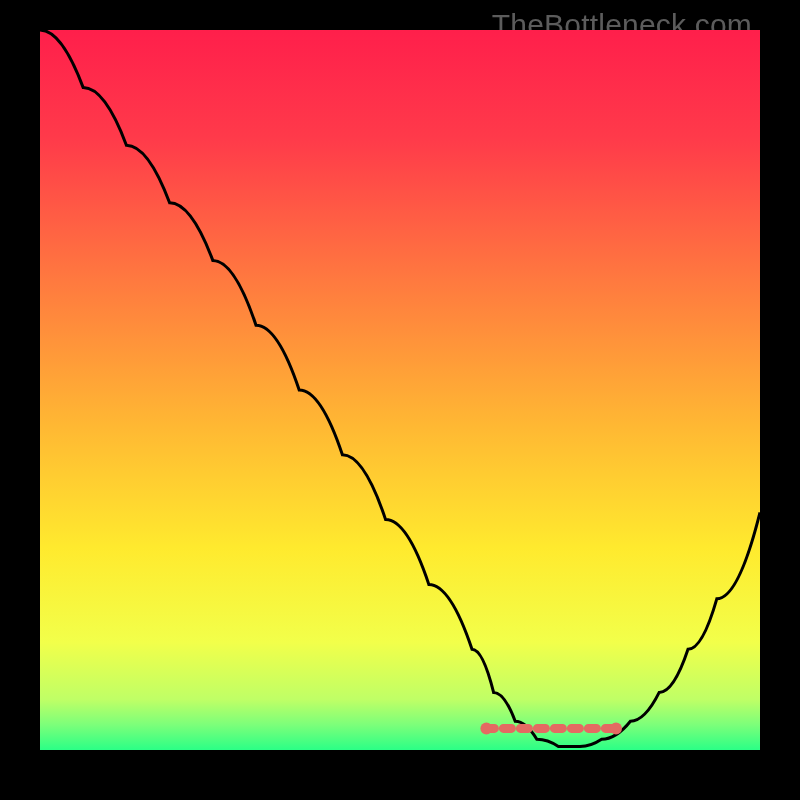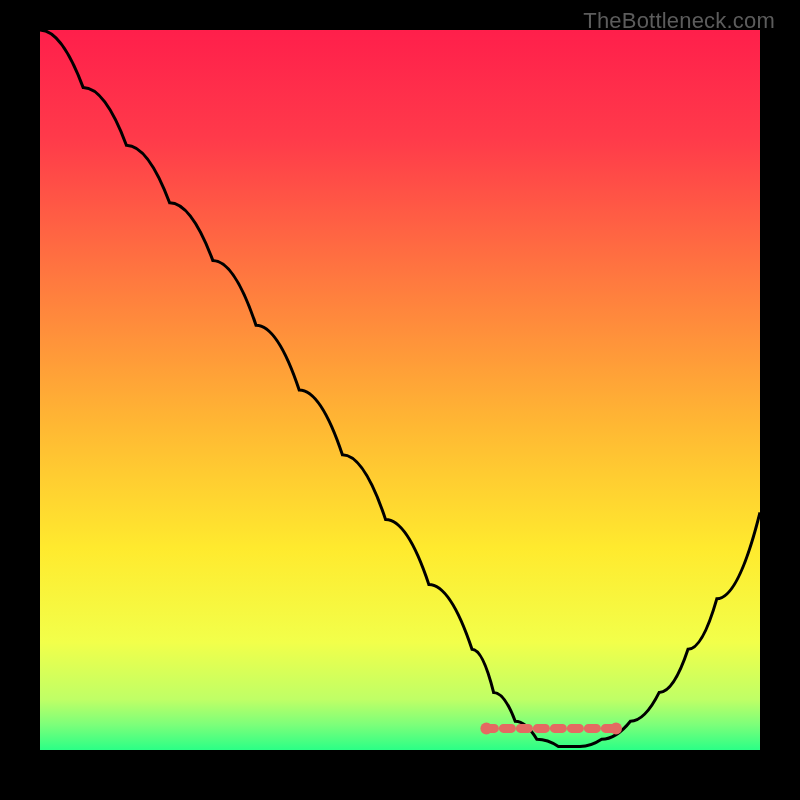--- a/index.html
+++ b/index.html
@@ -32,23 +32,23 @@
   .curve-svg {
     position: absolute;
     inset: 0;
     width: 100%;
     height: 100%;
     display: block;
   }
   .watermark {
     position: absolute;
     top: 8px;
-    right: 25px;
+    right: 48px;
     color: #5c5c5c;
-    font-size: 22px;
+    font-size: 30px;
     font-weight: 500;
     letter-spacing: 0.2px;
   }
 </style>
 </head>
 <body>
 
 <div class="frame">
   <div class="watermark">TheBottleneck.com</div>
 

